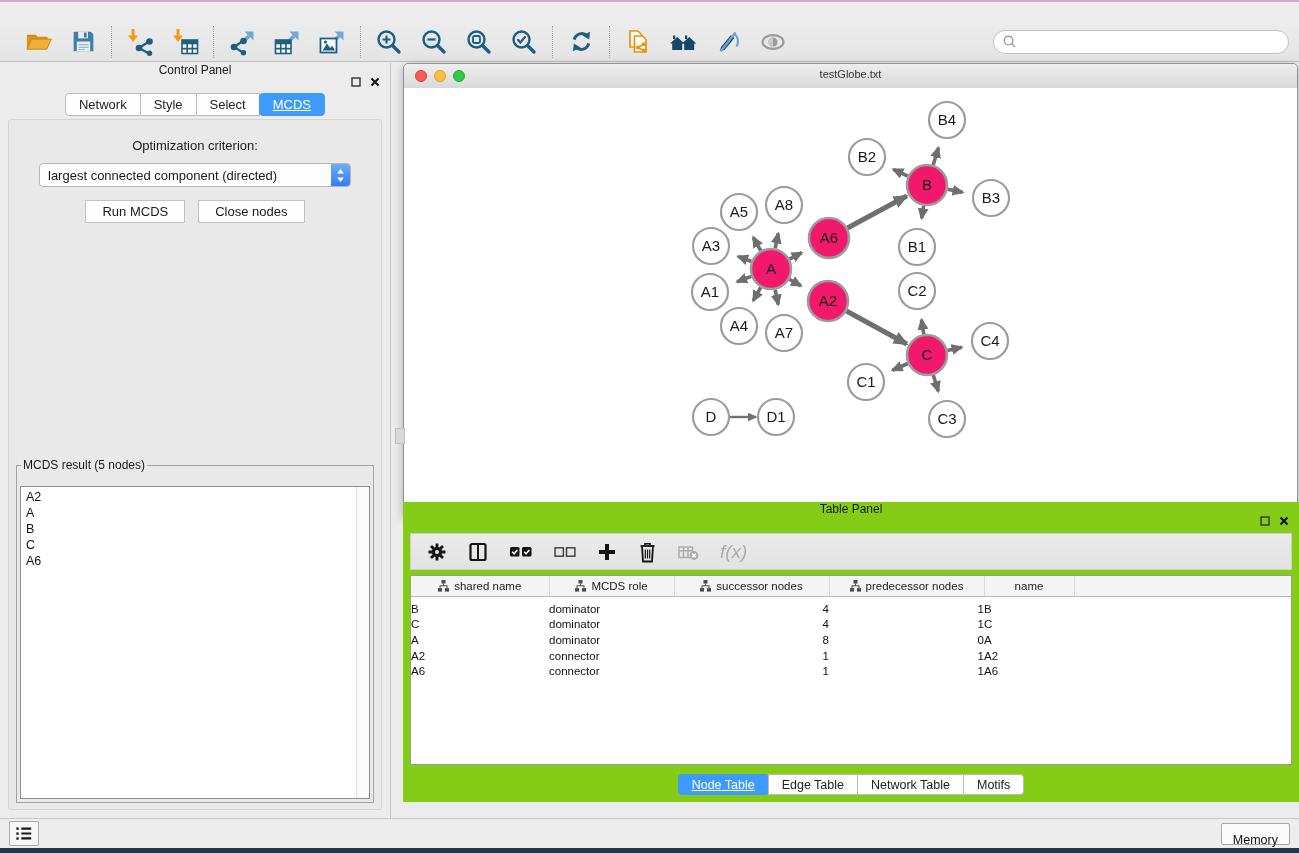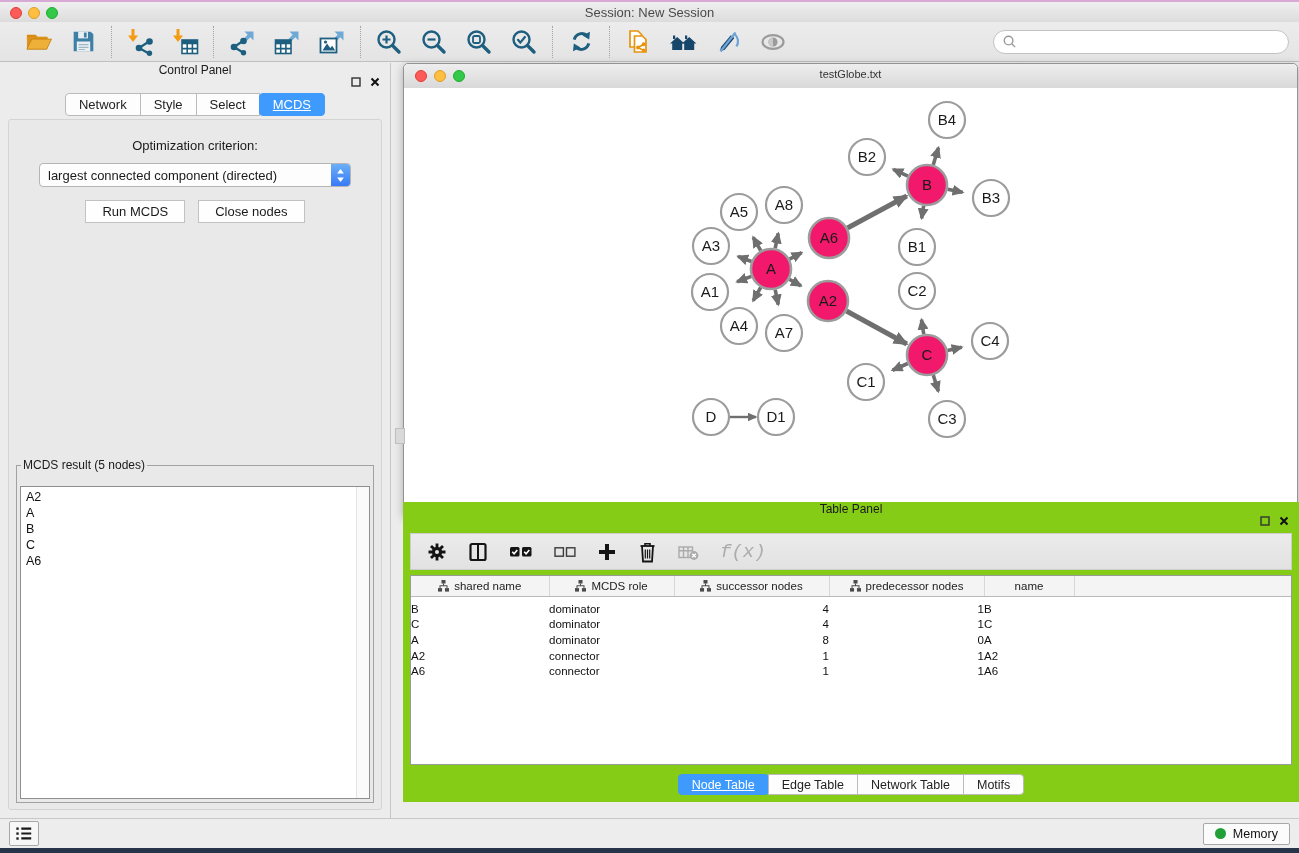--- a/index.html
+++ b/index.html
@@ -50,55 +50,47 @@
   .nw-title{position:absolute;left:0;right:0;top:4px;text-align:center;font-size:11px;color:#333;}
   .nw-canvas{position:absolute;left:0;top:24px;right:0;bottom:0;background:#fff;}
   .graph text{font-family:"Liberation Sans",sans-serif;font-size:15px;fill:#1A1A1A;}
   .nw-resize{position:absolute;right:1px;bottom:1px;width:11px;height:11px;background:
     repeating-linear-gradient(135deg,transparent 0 3px,#8FB7DC 3px 4.5px);}
   .grip{position:absolute;background:#D9D9D9;border:1px solid #BFBFBF;}
   
   .table-panel{position:absolute;left:403px;top:502px;width:896px;height:300px;background:#84cc16;box-sizing:border-box;}
   .tp-toolbar{margin:5px 7px 0;height:37px;background:linear-gradient(#EBEBEB,#E2E2E2);border:1px solid #CDCDCD;display:flex;align-items:center;gap:21px;padding:0 16px;box-sizing:border-box;}
   .tp-btn{display:flex;align-items:center;justify-content:center;height:26px;cursor:default;}
-  .fx{font-family:Liberation Mono, monospace;font-style:italic;font-size:19px;color:#ABABAB;}
+  .fx{font-family:Liberation Sans, sans-serif;font-style:italic;font-size:19px;color:#ABABAB;}
   .tp-tablebox{margin:5px 7px 0;height:190px;background:#fff;border:1px solid #9A9A9A;overflow:hidden;box-sizing:border-box;}
   table.data{border-collapse:collapse;width:100%;table-layout:fixed;}
   table.data th{background:#F4F4F4;border-right:1px solid #D8D8D8;border-bottom:1px solid #B9B9B9;height:20px;font-weight:normal;font-size:11.5px;color:#222;text-align:center;white-space:nowrap;overflow:hidden;padding:0;}
   table.data th svg{vertical-align:-2px;margin-right:5px;}
   table.data th.filler{border-right:none;}
   table.data td{font-size:11.5px;color:#111;height:15.6px;padding:0;white-space:nowrap;overflow:hidden;}
   td.c0{padding-left:13px;}
   td.c1{padding-left:10px;}
   td.num{text-align:right;padding-right:12px;}
   td.c4{padding-left:18px;}
   tr.first-row td{padding-top:4px;}
   .tp-tabs{position:absolute;left:0;right:0;bottom:7px;display:flex;justify-content:center;}
   .tp-tabs .seg-tab{font-size:12.5px;padding:2.5px 13px;}
   
   .statusbar{position:absolute;left:0;top:818px;width:100%;height:30px;background:#EDEDED;border-top:1px solid #C8C8C8;display:flex;align-items:center;padding:0 9px;box-sizing:border-box;}
   .list-btn{width:28px;height:23px;background:#F7F7F7;border:1px solid #A8A8A8;border-radius:2px;display:flex;align-items:center;justify-content:center;}
-  .memory-btn{margin-left:auto;display:flex;align-items:center;gap:7px;background:#FBFBFB;border:1px solid #A8A8A8;border-radius:2px;padding:2px 11px;font-size:12.5px;color:#111;height:22px;box-sizing:border-box;}
+  .memory-btn{margin-left:auto;display:flex;align-items:center;gap:7px;background:#FBFBFB;border:1px solid #A8A8A8;border-radius:2px;padding:2px 11px;font-size:12.5px;color:#111;height:22px;box-sizing:border-box;flex-direction:column;}
   .mem-dot{width:11px;height:11px;border-radius:50%;background:#21A038;display:inline-block;}
   .desktop-strip{position:absolute;left:0;top:848px;width:100%;height:5px;background:#27354A;}
 </style>
 </head>
 <body>
 
 <div class="app">
   <div class="top-accent"></div>
 
-  <div class="titlebar">
-    <div class="lights">
-      <span class="light red"></span>
-      <span class="light yellow"></span>
-      <span class="light green"></span>
-    </div>
-    <div class="app-title">Session: New Session</div>
-  </div>
 
   <div class="toolbar">
     <div class="tgroup">
       <span class="tbtn">
         <svg width="27" height="27" viewBox="0 0 28 28">
             <path d="M2 7h9l2.5 2.5h10V12H2z" fill="#D8890B"></path>
             <path d="M2 9h21v13H2z" fill="#DD941A"></path>
             <path d="M2 22L7 11.5h20.5l-5 10.5z" fill="#EFB03A" stroke="#C07B08" stroke-width="0.8"></path>
           </svg>
       </span>

